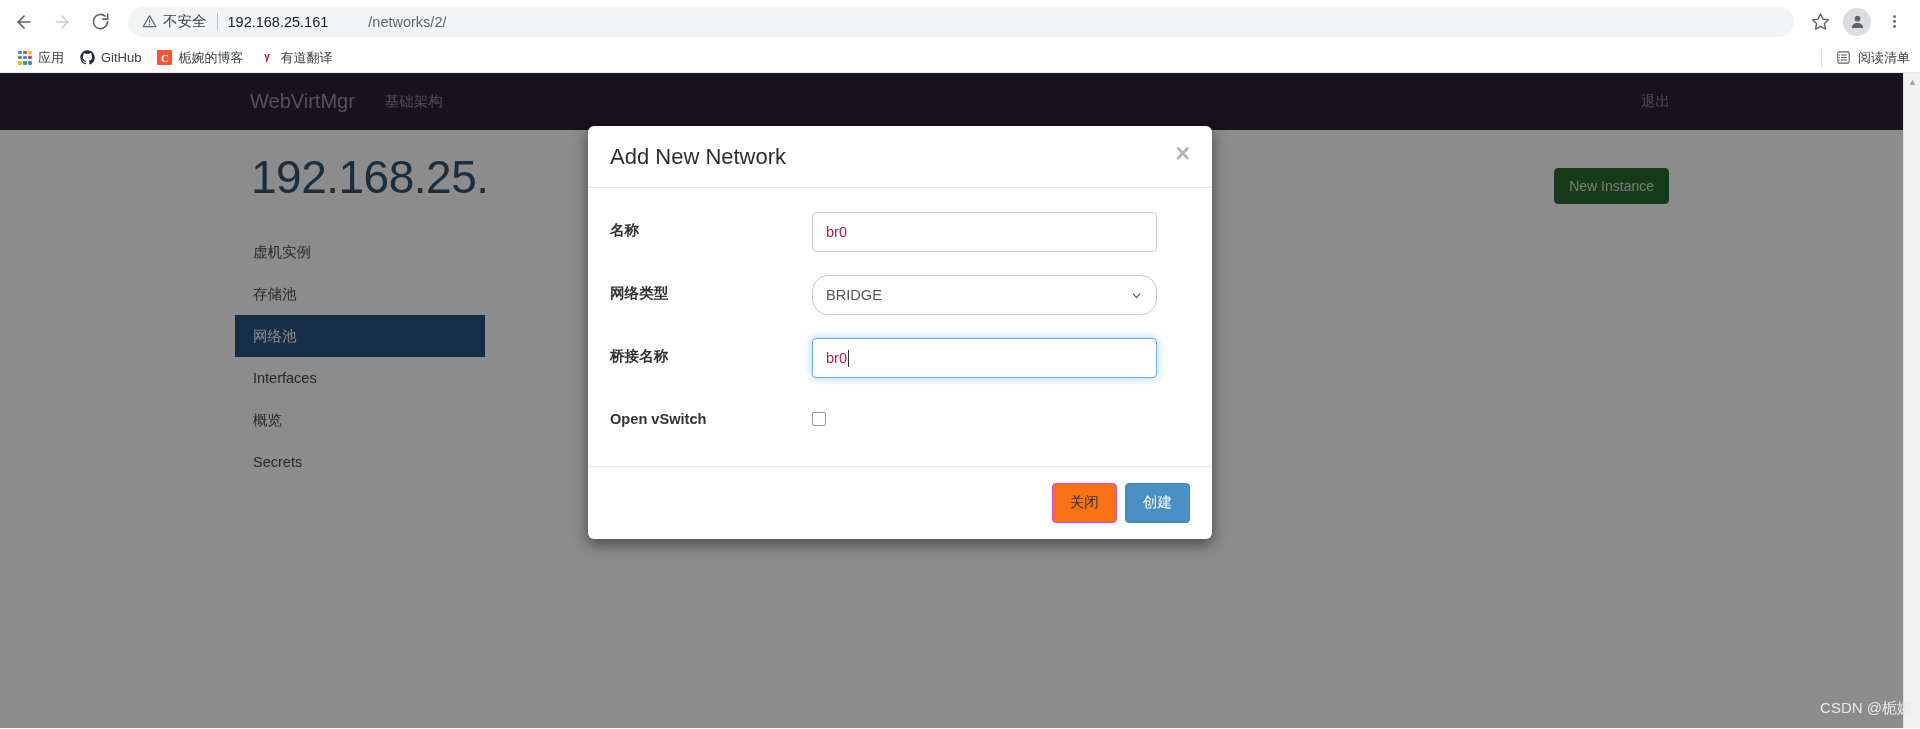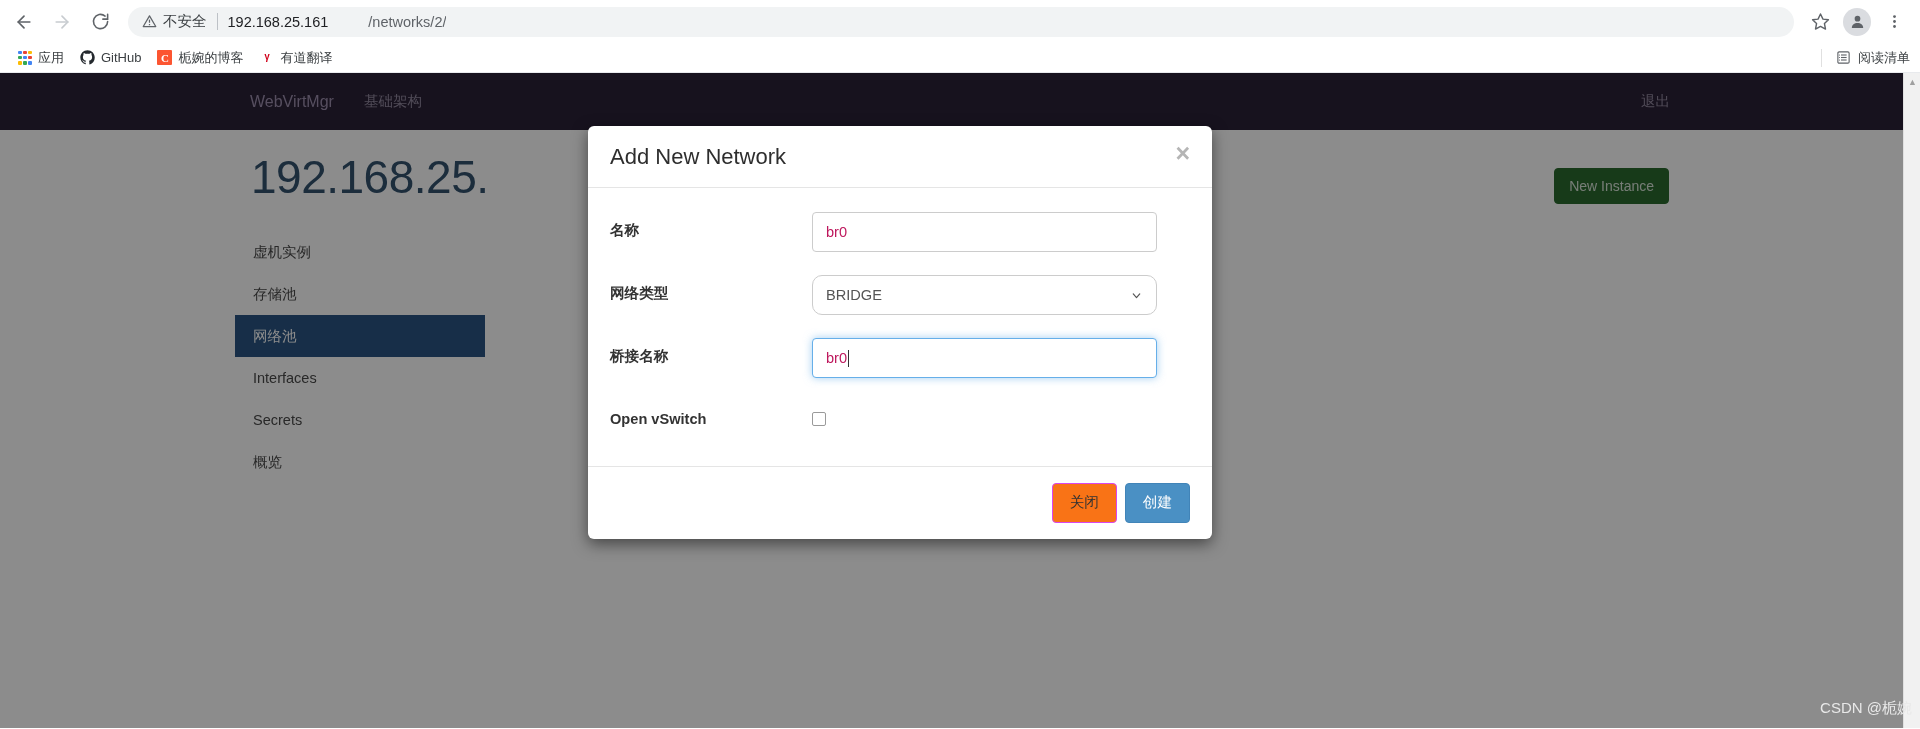--- a/index.html
+++ b/index.html
@@ -96,21 +96,21 @@
   
   #app-navbar {
     height: 57px; background: #2b2238; display: flex; align-items: center;
     position: relative; z-index: 1;
   }
   #navbar-inner {
     width: 1450px; margin: 0 auto; display: flex; align-items: center;
     height: 100%;
   }
   #brand {
-    font-size: 16px; color: #9d8fae; padding: 0 15px;
+    font-size: 20px; color: #9d8fae; padding: 0 15px;
     font-family: "Liberation Sans", sans-serif;
   }
   .nav-link {
     font-size: 14.5px; color: #938aa0; padding: 0 15px; line-height: 57px;
   }
   #nav-spacer { flex: 1; }
 
   
   #app-content {
     width: 1450px; margin: 0 auto; padding-top: 22px; position: relative;
@@ -172,21 +172,21 @@
   }
   .form-input.focused {
     border-color: #66afe9; box-shadow: 0 0 8px rgba(102,175,233,0.6);
     outline: none;
   }
   .caret {
     display: inline-block; width: 1px; height: 17px; background: #333;
     margin-left: 1px; vertical-align: middle;
   }
   .form-select {
-    width: 100%; height: 40px; border: 1px solid #cccccc; border-radius: 10px;
+    width: 100%; height: 40px; border: 1px solid #cccccc; border-radius: 16px;
     padding: 0 13px; font-size: 14.6px; color: #555555; background: #ffffff;
     display: flex; align-items: center; justify-content: space-between;
   }
   .chev { color: #555; display: flex; }
   .form-checkbox {
     width: 14px; height: 14px; border: 1px solid #9a9a9a; border-radius: 2px;
     background: #fff; margin-top: 11px;
   }
   #modal-footer {
     padding: 16px 22px; border-top: 1px solid #e5e5e5;
@@ -342,22 +342,22 @@
     <h1 id="page-title">192.168.25.</h1>
 
     <button id="new-instance-btn">New Instance</button>
 
     <div id="content-row">
       <div id="sidebar">
         <a class="sidebar-item">虚机实例</a>
         <a class="sidebar-item">存储池</a>
         <a class="sidebar-item active">网络池</a>
         <a class="sidebar-item">Interfaces</a>
+        <a class="sidebar-item">概览</a>
         <a class="sidebar-item">Secrets</a>
-        <a class="sidebar-item">概览</a>
       </div>
     </div>
   </div>
 
   <div id="modal-backdrop"></div>
 
   <div id="modal-dialog">
     <div id="modal-header">
       <h2 id="modal-title">Add New Network</h2>
       <span id="modal-close">×</span>

